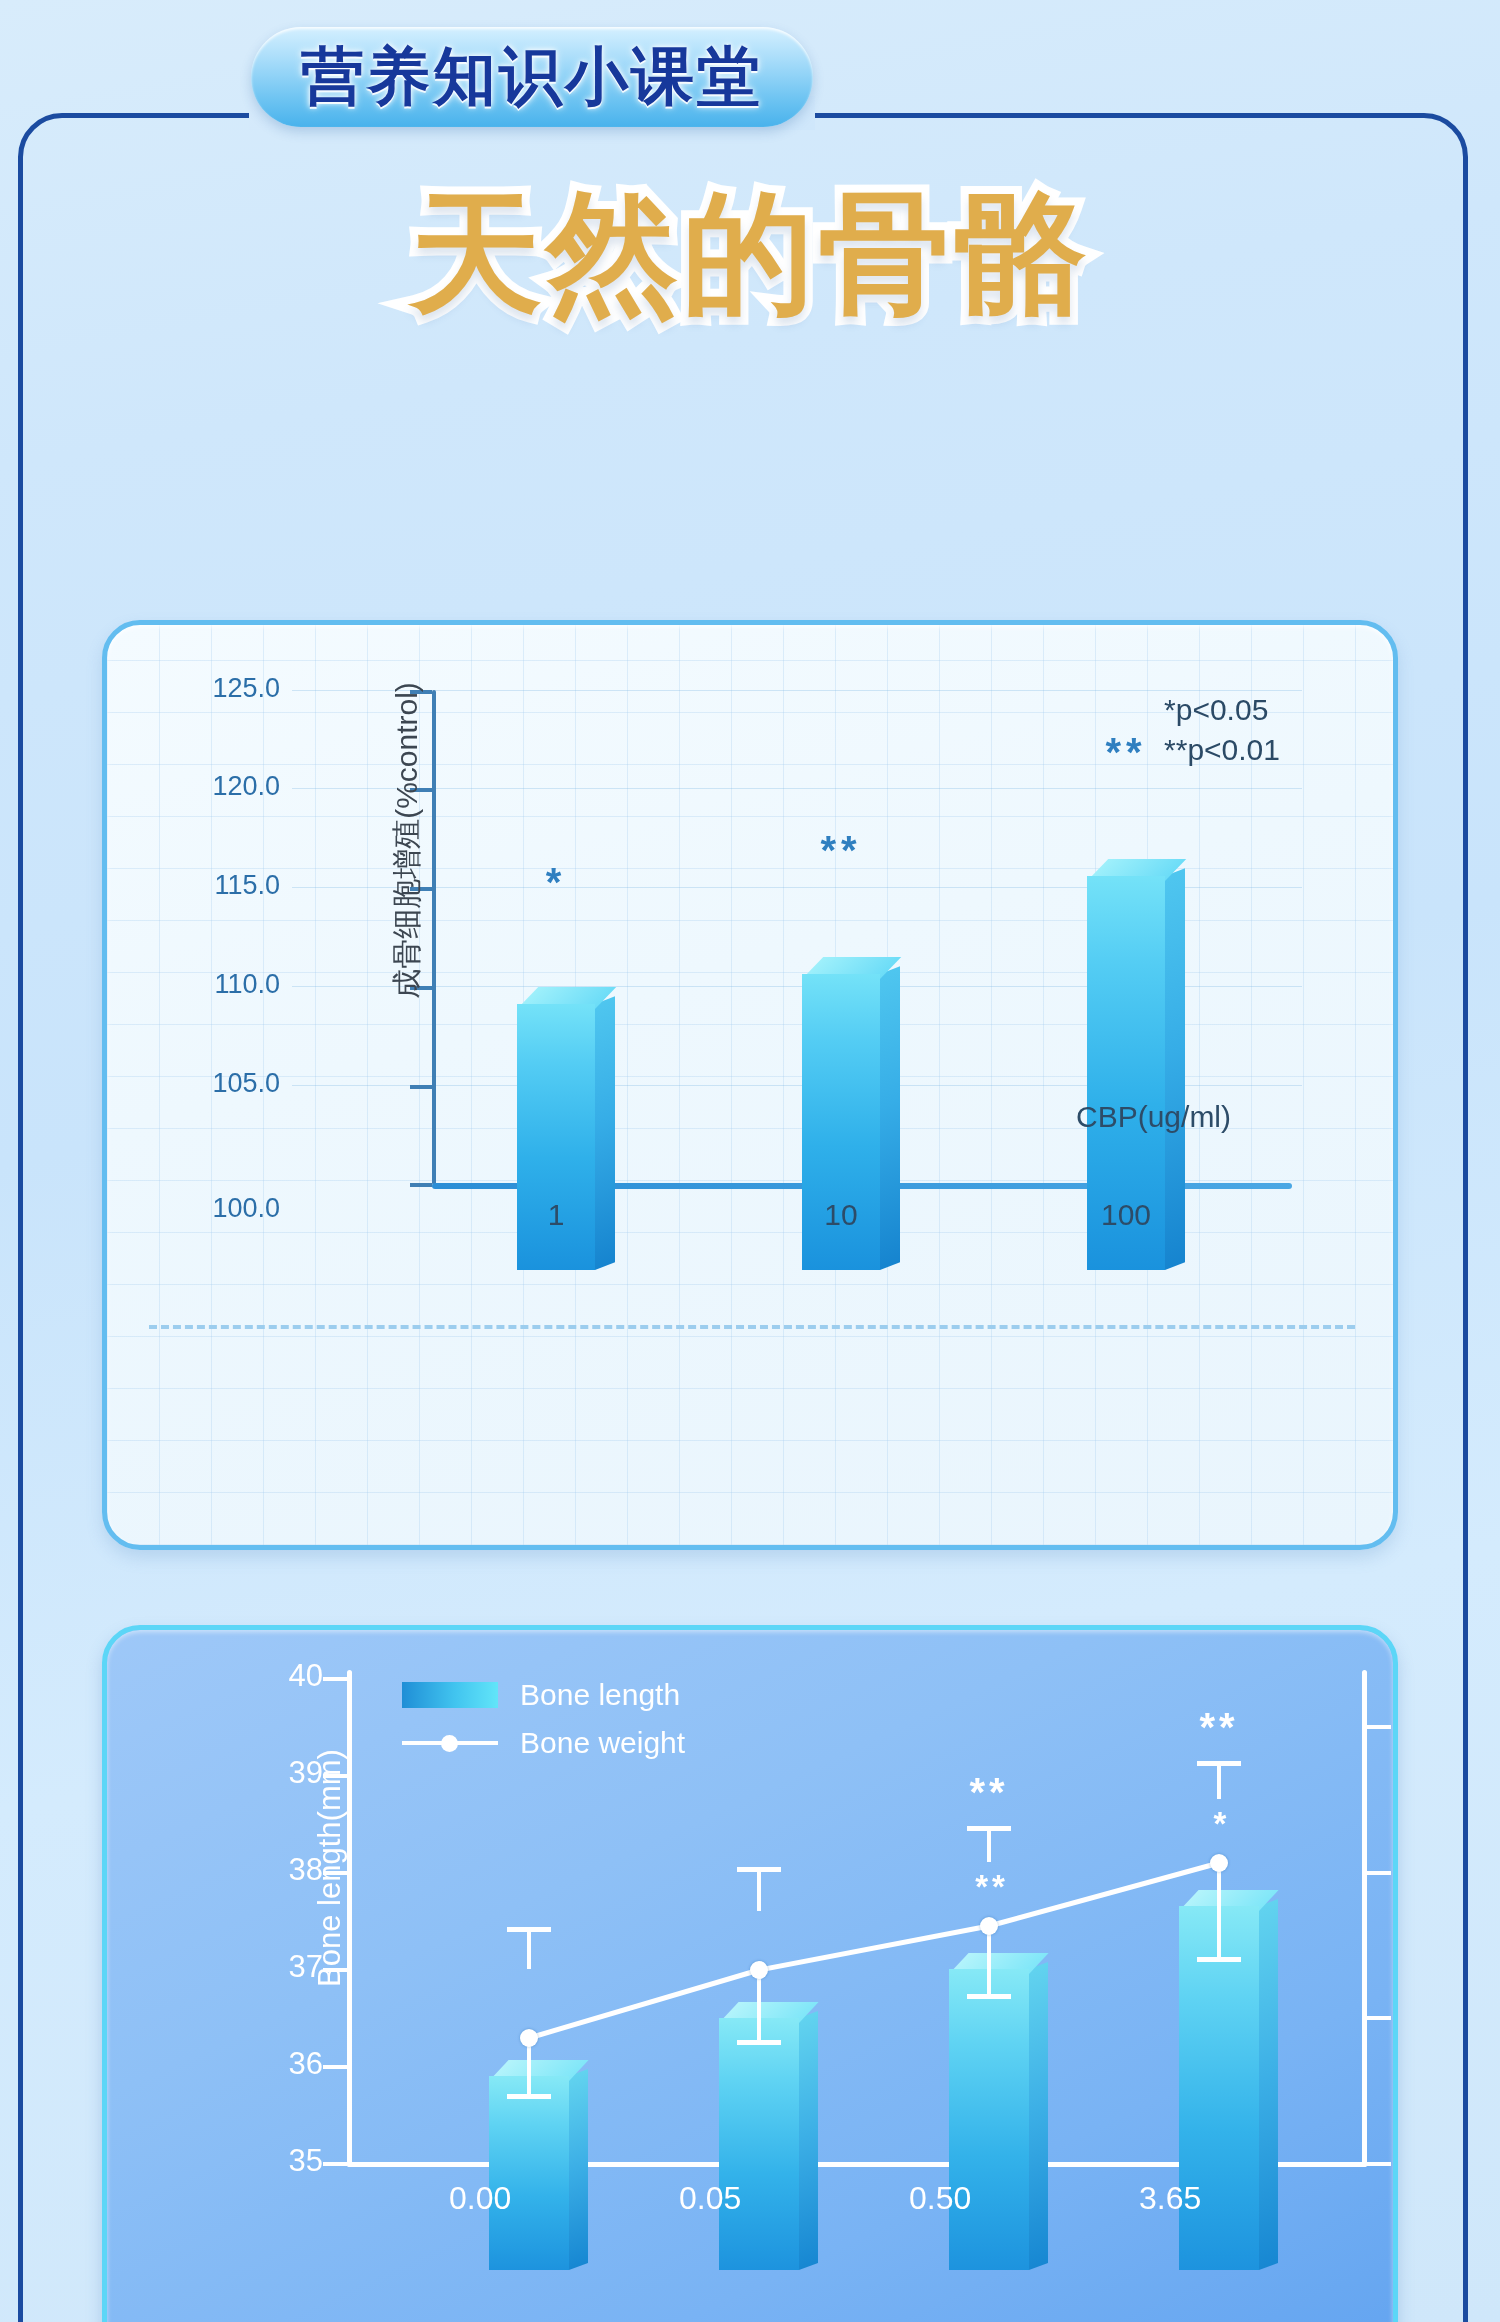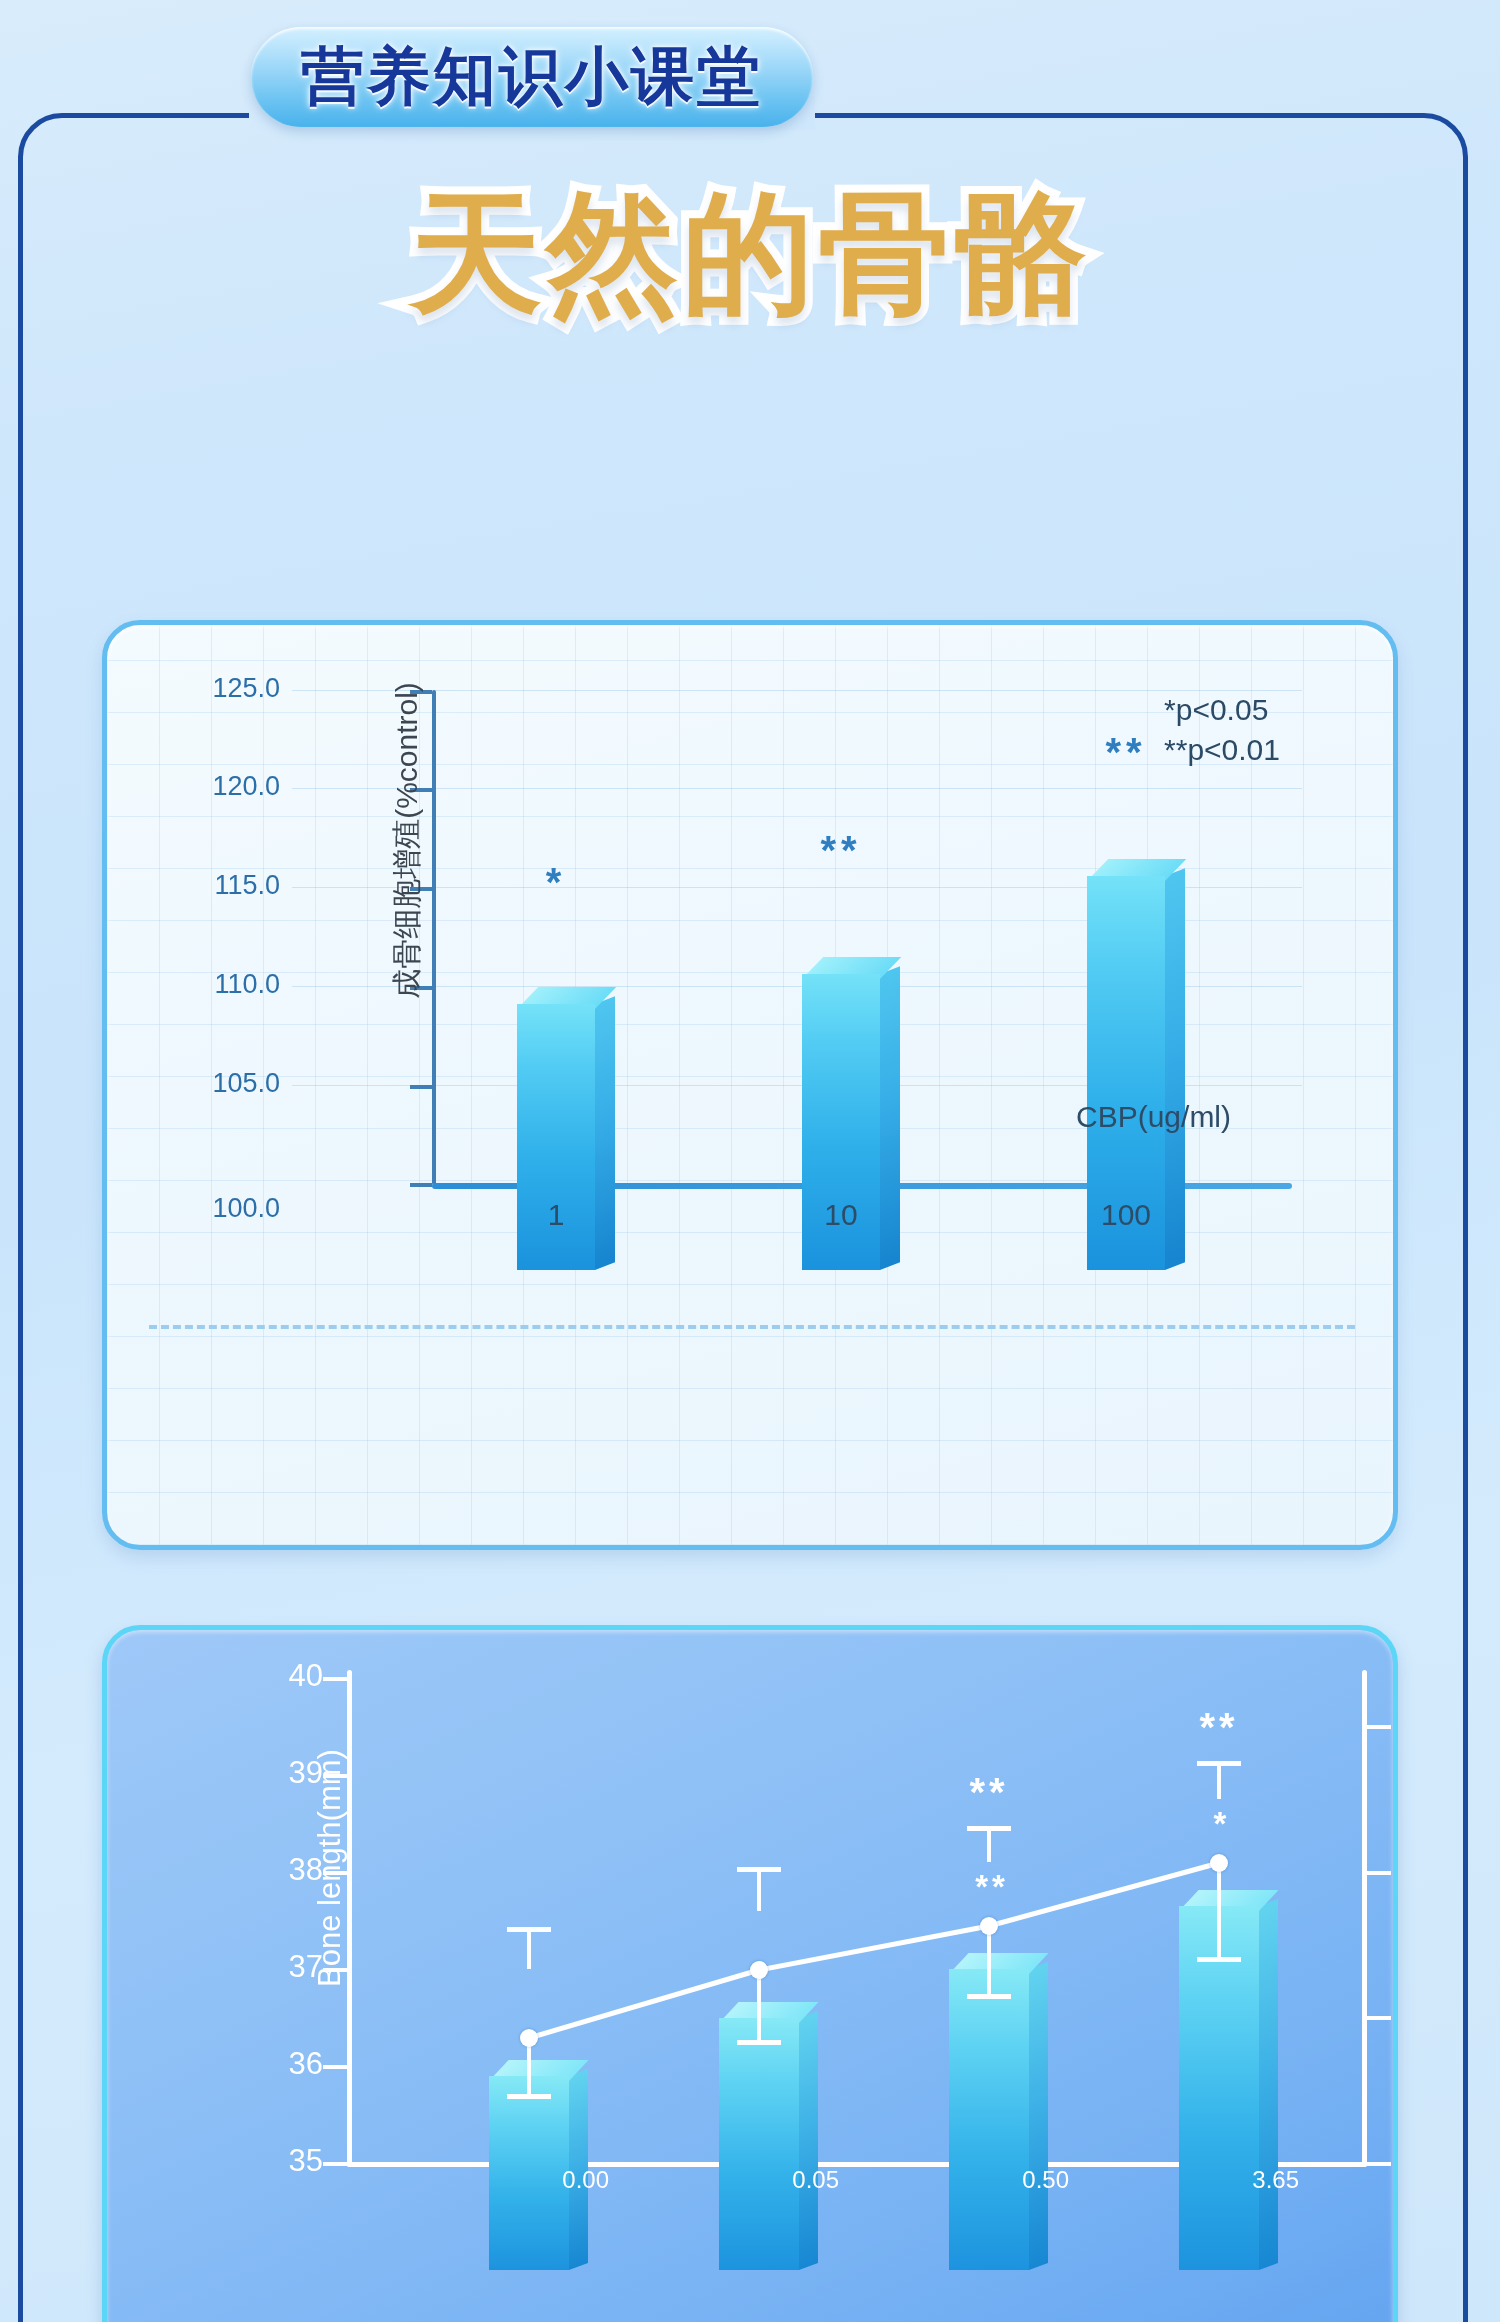--- a/index.html
+++ b/index.html
@@ -110,22 +110,22 @@
   .c2-axis-l{position:absolute;left:0;top:0;width:5px;height:497px;background:#ffffff;border-radius:3px;}
   .c2-axis-r{position:absolute;left:1015px;top:0;width:5px;height:497px;background:#ffffff;border-radius:3px;}
   .c2-axis-x{position:absolute;left:0;top:492px;width:1020px;height:5px;background:#ffffff;border-radius:3px;}
   .c2-ltick{position:absolute;left:-24px;width:24px;height:4px;background:#ffffff;}
   .c2-rtick{position:absolute;left:1020px;width:24px;height:4px;background:#ffffff;}
   .c2-lval{position:absolute;right:1044px;width:160px;text-align:right;
     font-size:31px;color:#ffffff;transform:translateY(-19px);}
   .c2-ltitle{position:absolute;left:-212px;top:180px;width:390px;
     transform:rotate(-90deg);transform-origin:center;
     font-size:31px;color:#ffffff;text-align:center;white-space:nowrap;}
-  .c2-xlab{position:absolute;top:496px;width:160px;text-align:right;
-    font-size:24px;color:#ffffff;}
+  .c2-xlab{position:absolute;top:510px;width:160px;text-align:left;
+    font-size:32px;color:#ffffff;}
   
   .c2-legend{position:absolute;left:55px;top:8px;font-size:0;}
   .lg-row{display:flex;align-items:center;margin-bottom:14px;}
   .lg-swatch{width:96px;height:26px;
     background:linear-gradient(90deg,#1f8ed6 0%,#41c4ef 55%,#62e5f9 100%);margin-right:22px;}
   .lg-line{width:96px;height:26px;position:relative;margin-right:22px;}
   .lg-line::before{content:"";position:absolute;left:0;top:11px;width:96px;height:4px;background:#fff;}
   .lg-line::after{content:"";position:absolute;left:39px;top:5px;width:17px;height:17px;
     border-radius:50%;background:#fff;}
   .lg-txt{font-size:30px;color:#ffffff;white-space:nowrap;}
@@ -250,20 +250,30 @@
     <div class="c2-rtick" style="top:55px"></div>
 
     <div class="c2-rtick" style="top:201px"></div>
 
     <div class="c2-rtick" style="top:346px"></div>
 
     <div class="c2-rtick" style="top:492px"></div>
 
     <div class="c2-ltitle">Bone length(mm)</div>
 
+    <div class="c2-legend">
+      <div class="lg-row">
+        <span class="lg-swatch"></span>
+        <span class="lg-txt">Bone length</span>
+      </div>
+      <div class="lg-row">
+        <span class="lg-line"></span>
+        <span class="lg-txt">Bone weight</span>
+      </div>
+    </div>
 
     <div class="bar2" style="left:142px;height:194px">
       <div class="side"></div>
       <div class="top"></div>
       <div class="front"></div>
     </div>
     <div class="bar2" style="left:372px;height:252px">
       <div class="side"></div>
       <div class="top"></div>
       <div class="front"></div>

